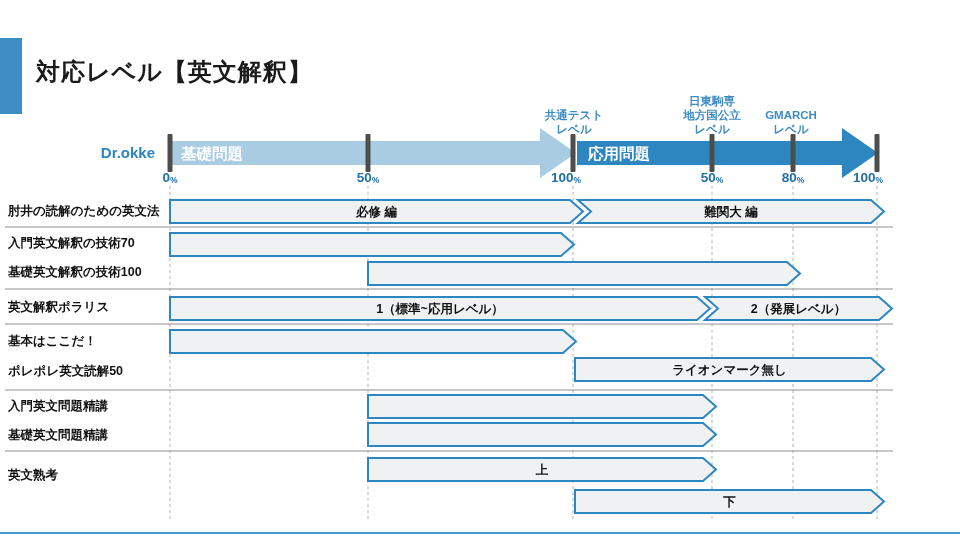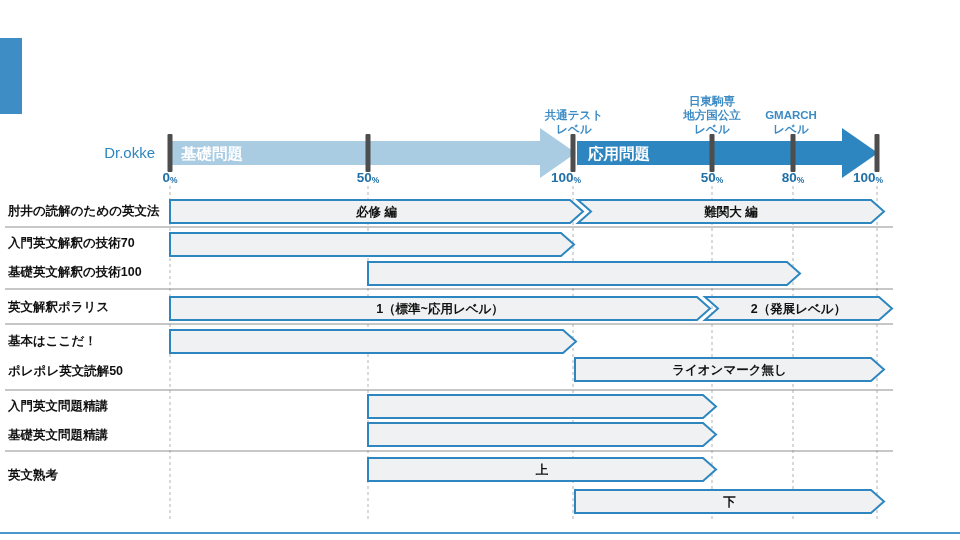--- a/index.html
+++ b/index.html
@@ -2,29 +2,30 @@
 <html><head>
 <meta charset="utf-8">
 <style>
   html,body{margin:0;padding:0;background:#ffffff;}
   #stage{position:relative;width:960px;height:540px;background:#ffffff;overflow:hidden;
          font-family:"Liberation Sans","DejaVu Sans",sans-serif;}
   #accent-bar{position:absolute;left:0;top:38px;width:22px;height:76px;}
   #page-title{position:absolute;left:36px;top:56px;font-size:24px;font-weight:900;
               letter-spacing:1px;color:#1a1a1a;}
   #brand{position:absolute;left:58px;top:144px;width:97px;text-align:right;
-         font-size:15px;font-weight:normal;}
+         font-size:15px;font-weight:bold;}
   #diagram{position:absolute;left:0;top:0;}
   #bottom-line{position:absolute;left:0;top:532px;width:960px;height:2px;}
 </style>
 </head>
 <body>
 
 <div id="stage">
   <div id="accent-bar" style="background: rgb(62, 141, 197);"></div>
+  <div id="page-title" style="color: rgb(26, 26, 26);">対応レベル【英文解釈】</div>
   <div id="brand" style="color: rgb(46, 134, 193);">Dr.okke</div>
   <svg id="diagram" width="960" height="540" viewBox="0 0 960 540">
       <line x1="170" y1="186" x2="170" y2="521" stroke="#b3b3b3" stroke-width="1" stroke-dasharray="3,3"></line>
       <line x1="368" y1="186" x2="368" y2="521" stroke="#b3b3b3" stroke-width="1" stroke-dasharray="3,3"></line>
       <line x1="573" y1="186" x2="573" y2="521" stroke="#b3b3b3" stroke-width="1" stroke-dasharray="3,3"></line>
       <line x1="712" y1="186" x2="712" y2="521" stroke="#b3b3b3" stroke-width="1" stroke-dasharray="3,3"></line>
       <line x1="793" y1="186" x2="793" y2="521" stroke="#b3b3b3" stroke-width="1" stroke-dasharray="3,3"></line>
       <line x1="877" y1="186" x2="877" y2="521" stroke="#b3b3b3" stroke-width="1" stroke-dasharray="3,3"></line>
       <line x1="5" y1="227" x2="893" y2="227" stroke="#8f8f8f" stroke-width="1"></line>
       <line x1="5" y1="289" x2="893" y2="289" stroke="#8f8f8f" stroke-width="1"></line>

